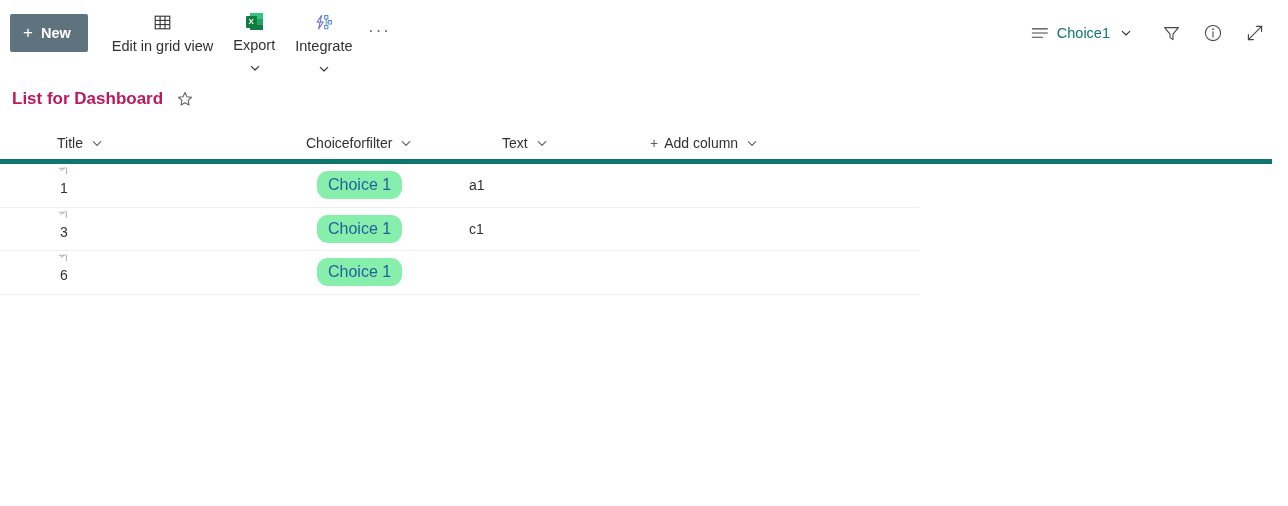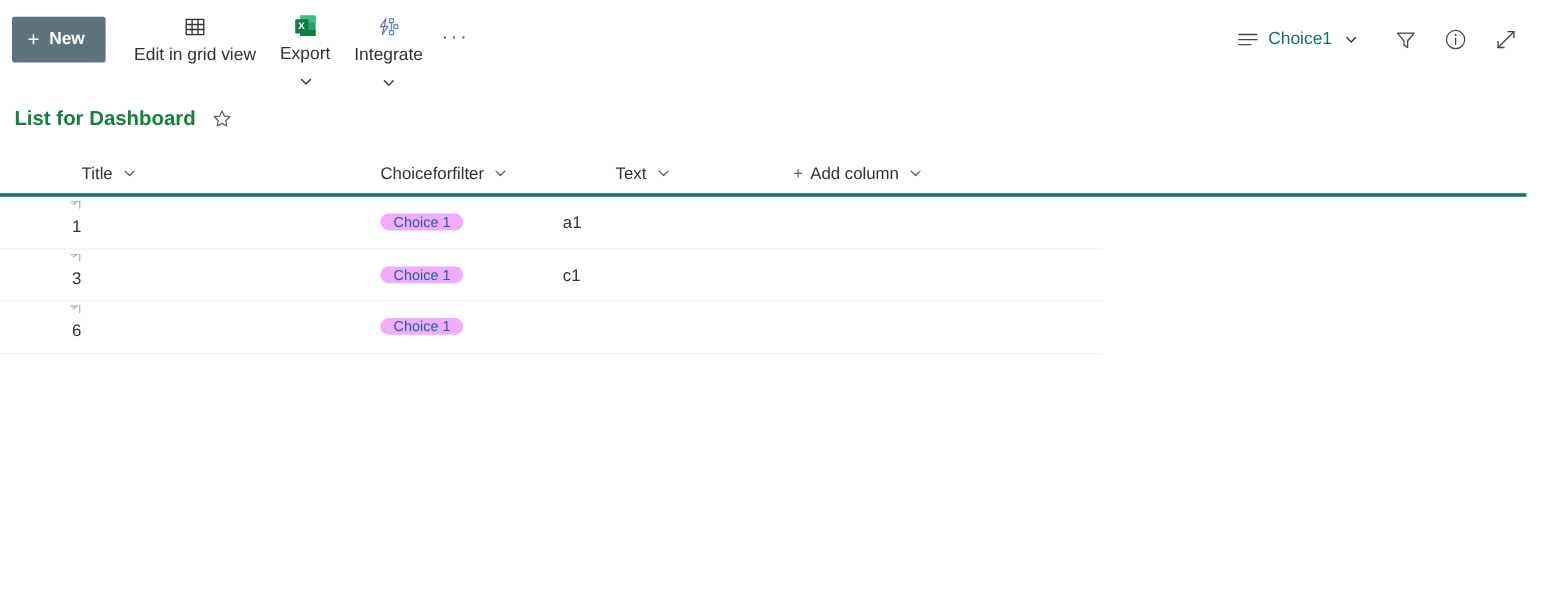--- a/index.html
+++ b/index.html
@@ -190,21 +190,21 @@
   .title-row {
     display: flex;
     align-items: center;
     gap: 10px;
     padding: 18px 0 0 12px;
     height: 46px;
   }
   .list-title {
     font-size: 17px;
     font-weight: 600;
-    color: #15803d;
+    color: #be185d;
     line-height: 1;
   }
   .star-btn {
     display: flex;
     align-items: center;
     justify-content: center;
     width: 24px;
     height: 24px;
     border: none;
     background: transparent;
@@ -215,22 +215,22 @@
     margin-top: 1px;
   }
 
   
   .grid { margin-top: 14px; }
 
   .grid-header {
     display: flex;
     align-items: center;
     height: 38px;
-    padding-left: 12px;
-    border-bottom: 3px solid #0f766e;
+    padding-left: 1px;
+    border-bottom: 5px solid #0f766e;
     width: 1272px;
   }
   .col-head {
     display: flex;
     align-items: center;
     gap: 6px;
     font-size: 14px;
     color: #323130;
     height: 32px;
     padding: 0 8px;
@@ -292,26 +292,26 @@
     height: 10px;
     color: #a6a6a6;
     opacity: .85;
     pointer-events: none;
   }
 
   .pill {
     display: inline-flex;
     align-items: center;
     justify-content: center;
-    height: 14px;
+    height: 28px;
     padding: 0 11px;
     border-radius: 11px;
-    background: #f0abfc;
+    background: #86efac;
     color: #24609b;
-    font-size: 12px;
+    font-size: 16px;
     line-height: 1;
     white-space: nowrap;
   }
 
   svg { display: block; }
 </style>
 </head>
 <body>
 
 <div class="commandbar">

